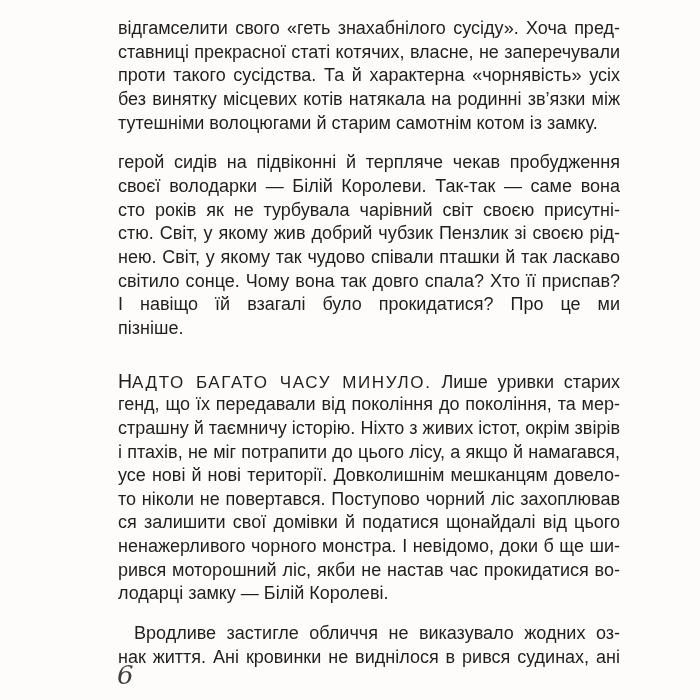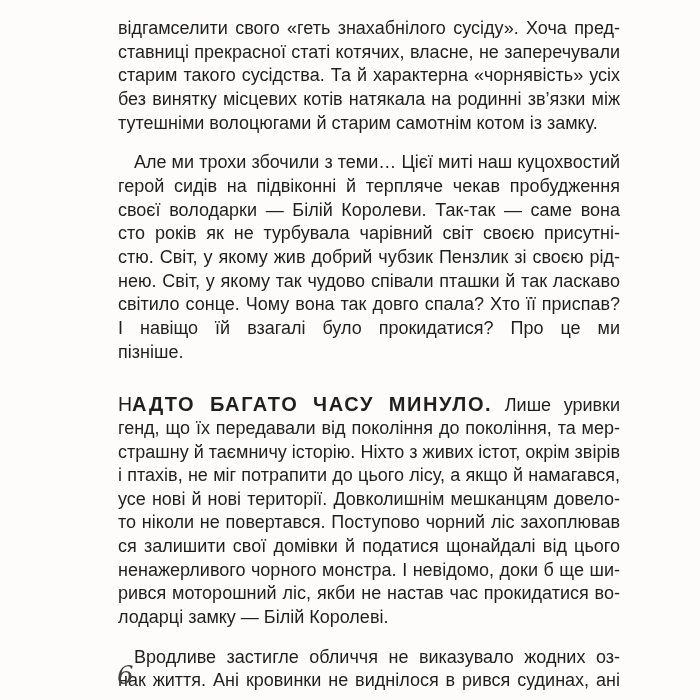--- a/index.html
+++ b/index.html
@@ -30,48 +30,46 @@
     text-align-last: justify;
     height: 23.66px;
     overflow: hidden;
   }
   .line.end { text-align-last: left; }
   .line.indent { text-indent: 16px; }
   .lead-initial {
     font-size: 19.5px;
   }
   .lead-caps {
-    font-size: 20px;
+    font-size: 17px;
     letter-spacing: 1.6px;
-    font-weight: bold;
   }
   .page-number {
     position: absolute;
     left: 117px;
     top: 660px;
     font-family: "DejaVu Serif", serif;
     font-style: italic;
     font-weight: normal;
     font-size: 26px;
     color: #3f3f3f;
   }
 </style>
 </head>
 <body style="background: rgb(253, 252, 250); color: rgb(31, 31, 31);">
 
 <div class="text-column">
     <div class="para">
       <div class="line">відгамселити свого «геть знахабнілого сусіду». Хоча пред-</div>
       <div class="line">ставниці прекрасної статі котячих, власне, не заперечували</div>
-      <div class="line">старим такого сусідства. Та й характерна «чорнявість» усіх</div>
+      <div class="line">проти такого сусідства. Та й характерна «чорнявість» усіх</div>
       <div class="line">без винятку місцевих котів натякала на родинні зв’язки між</div>
       <div class="line end">тутешніми волоцюгами й старим самотнім котом із замку.</div>
     </div>
     <div class="para">
-      <div class="line indent">Але ми трохи збочили з теми… Цієї миті наш куцохвостий</div>
       <div class="line">герой сидів на підвіконні й терпляче чекав пробудження</div>
       <div class="line">своєї володарки — Білій Королеви. Так-так — саме вона вже</div>
       <div class="line">сто років як не турбувала чарівний світ своєю присутні-</div>
       <div class="line">стю. Світ, у якому жив добрий чубзик Пензлик зі своєю рід-</div>
       <div class="line">нею. Світ, у якому так чудово співали пташки й так ласкаво</div>
       <div class="line">світило сонце. Чому вона так довго спала? Хто її приспав?</div>
       <div class="line">І навіщо їй взагалі було прокидатися? Про це ми дізнаємося</div>
       <div class="line end">пізніше.</div>
     </div>
     <div class="para section-gap">

